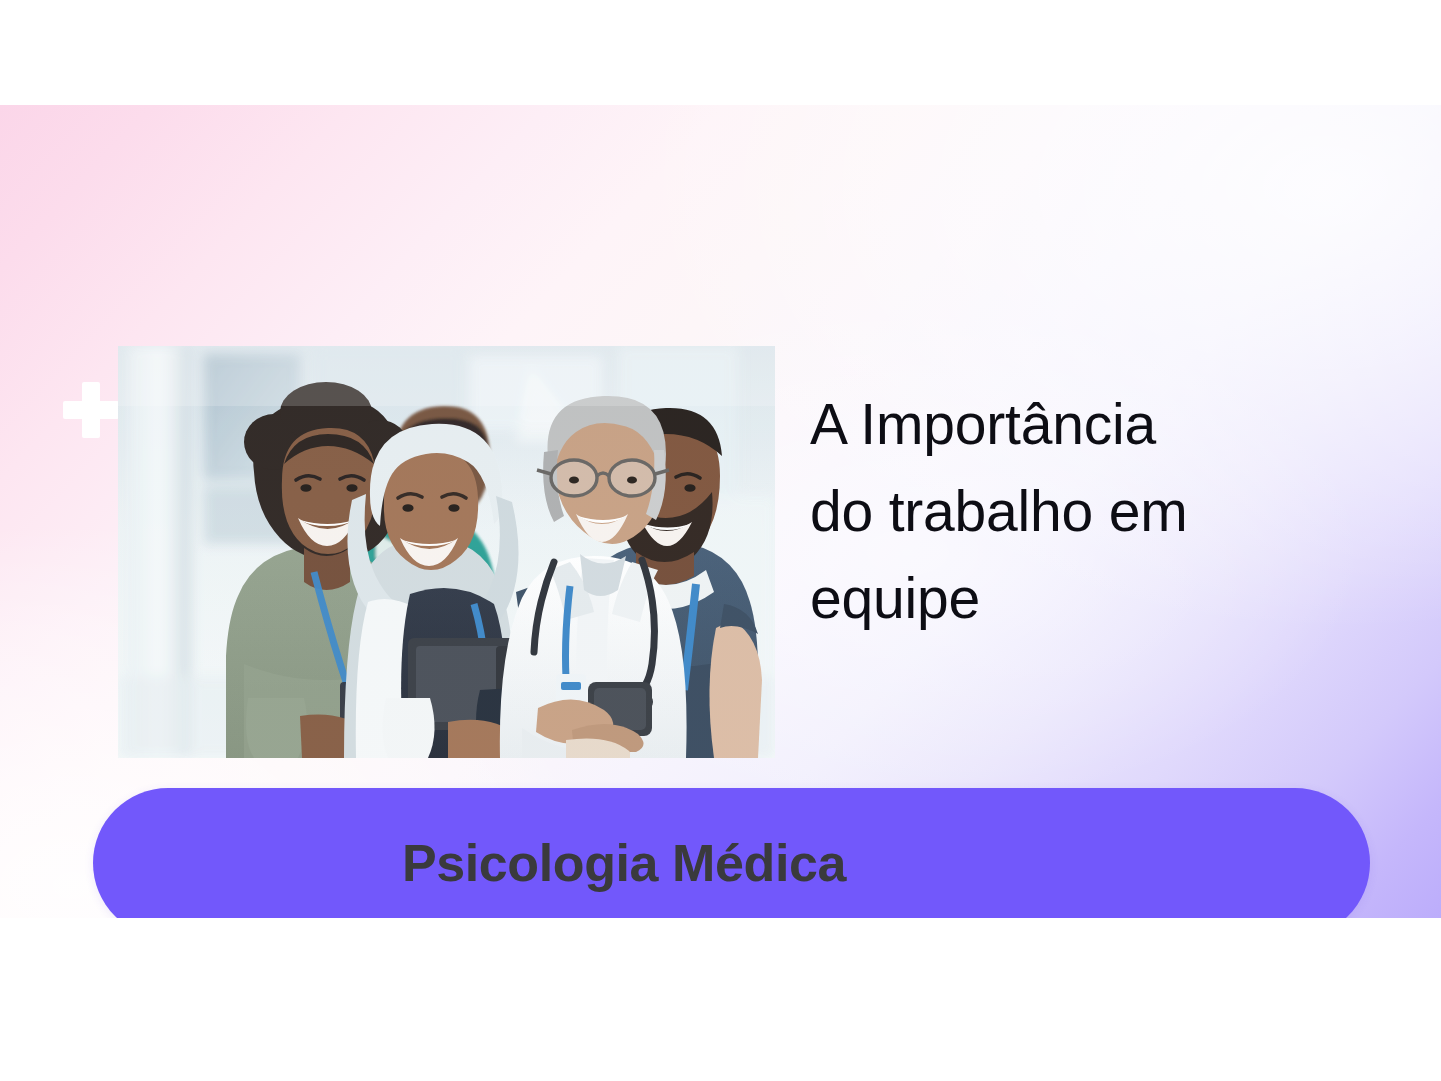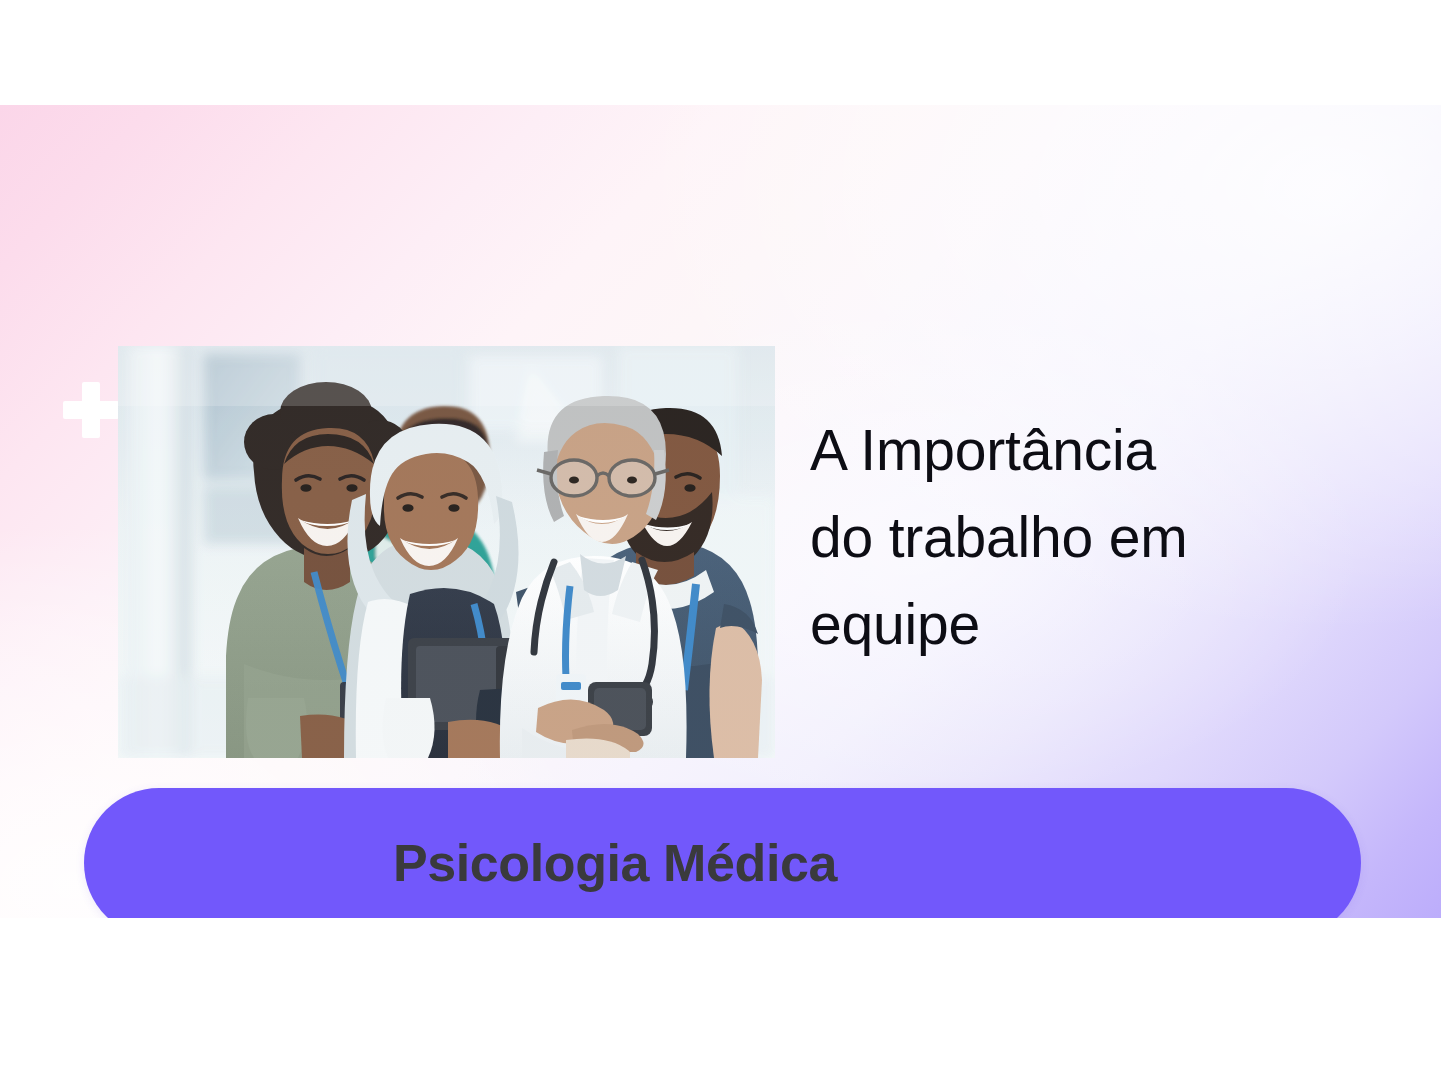--- a/index.html
+++ b/index.html
@@ -90,35 +90,35 @@
     height: 412px;
     overflow: hidden;
     background: #cfd9de;
   }
   #team-photo svg { display: block; width: 100%; height: 100%; }
 
   
   #headline {
     position: absolute;
     left: 810px;
-    top: 302px;
+    top: 276px;
     width: 560px;
     color: #0d0d14;
     font-family: "Liberation Sans", sans-serif;
     font-size: 57px;
     line-height: 87px;
     font-weight: 400;
     letter-spacing: -0.2px;
     white-space: pre-line;
   }
 
   
   #subject-pill {
     position: absolute;
-    left: 84px;
+    left: 93px;
     top: 683px;
     width: 1277px;
     height: 150px;
     border-radius: 75px;
     background: #7258fb;
     display: flex;
     align-items: center;
     box-sizing: border-box;
     padding-left: 309px;
     box-shadow: 0 2px 10px rgba(90,60,220,0.10);

